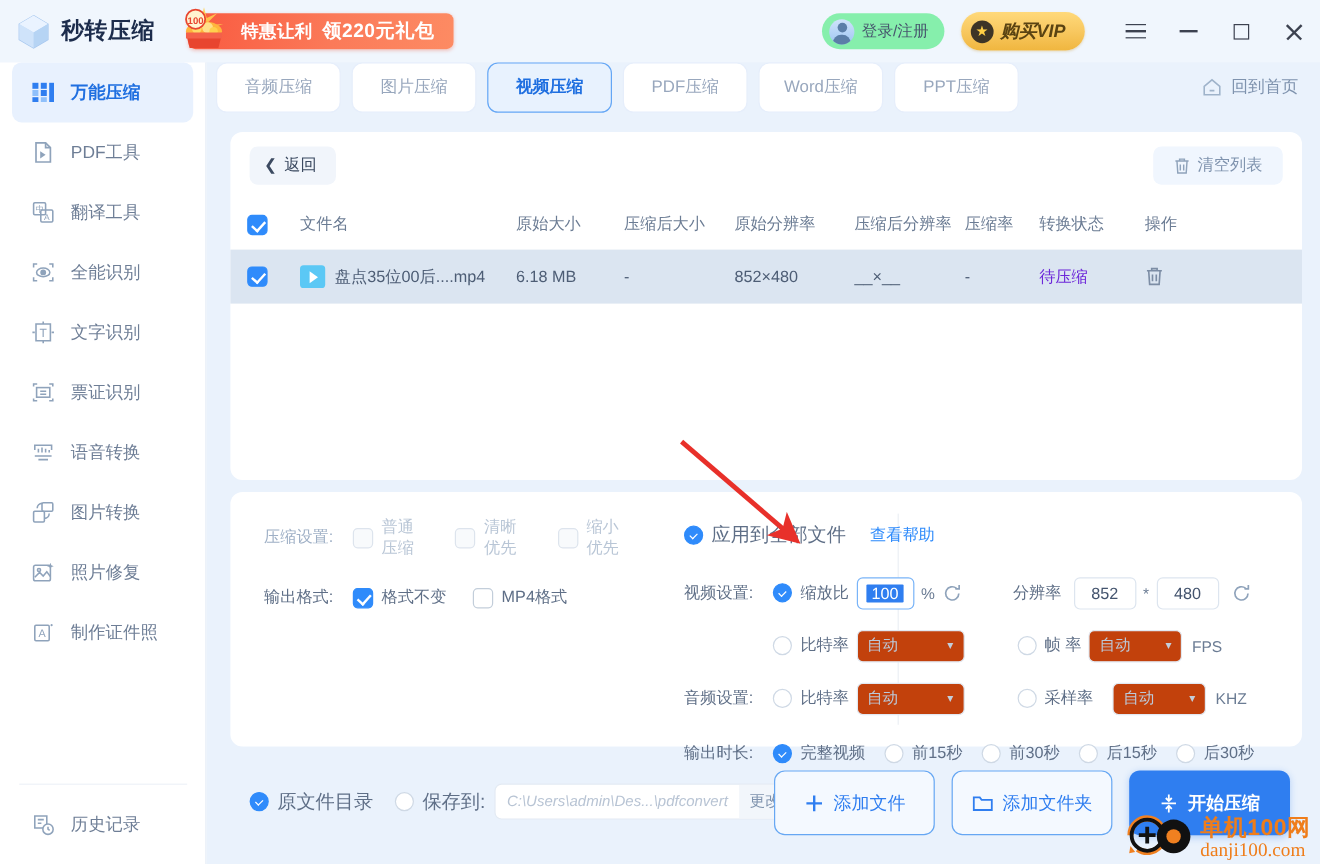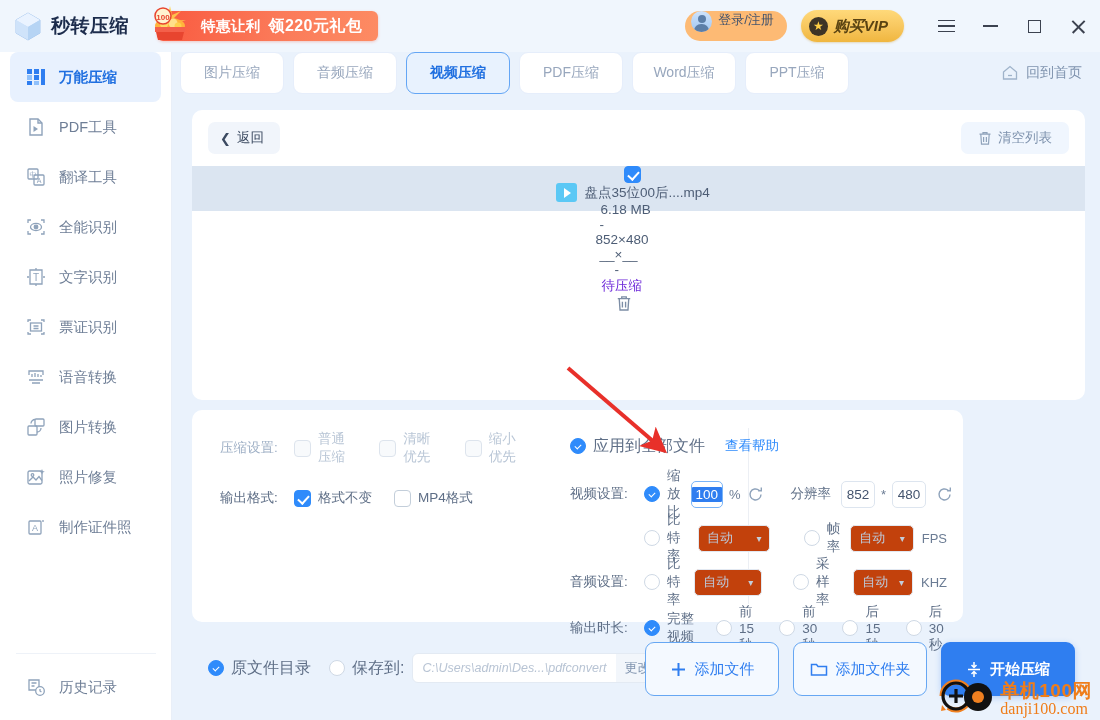--- a/index.html
+++ b/index.html
@@ -35,22 +35,22 @@
     height: 30px; padding: 0 16px 0 44px; border-radius: 6px;
     background: linear-gradient(100deg, #f9593f 0%, #fb7a59 55%, #fd8b63 100%);
     color: #fff; font-size: 14.5px; font-weight: bold;
     display: flex; align-items: center; letter-spacing: .4px;
     box-shadow: 0 1px 3px rgba(240,80,50,.28);
   }
   .promo-pill .big { font-size: 16px; }
 
   .tb-right { margin-left: auto; display: flex; align-items: center; }
   .login-btn {
-    height: 30px; border-radius: 15px; background: #fdba74;
-    display: flex; padding: 0 13px 0 6px;
+    height: 30px; border-radius: 15px; background: #86efac;
+    display: flex; align-items: center; padding: 0 13px 0 6px;
     margin-right: 14px; cursor: pointer;
   }
   .avatar {
     width: 21px; height: 21px; border-radius: 50%;
     background: linear-gradient(#cfe3fb, #9fc6f2);
     margin-right: 6px; position: relative; overflow: hidden;
   }
   .avatar::before { content:""; position:absolute; left:6.5px; top:3.5px; width:8px; height:8px; border-radius:50%; background:#5b7ea8; }
   .avatar::after  { content:""; position:absolute; left:3px; top:13px; width:15px; height:10px; border-radius:7px 7px 0 0; background:#5b7ea8; }
   .login-label { font-size: 13px; color: #46556d; }
@@ -126,21 +126,21 @@
   }
   .back-btn .chev { margin-right: 6px; font-size: 13px; color: #3c4a61; }
   .clear-btn {
     margin-left: auto; height: 32px; padding: 0 17px; border-radius: 7px; background: #f0f6fe;
     display: flex; align-items: center; font-size: 13.5px; color: #7f93ae; cursor: pointer;
   }
   .clear-btn .ico { margin-right: 6px; display:flex; }
 
   .hdr-row, .file-row { display: flex; align-items: center; height: 42px; padding-left: 14px; font-size: 13.5px; }
   .hdr-row { color: #6b7c94; }
-  .file-row { height: 45px; background: #dbe5f1; color: #4d5d75; flex-direction: column; }
+  .file-row { height: 45px; background: #dbe5f1; color: #4d5d75; }
   .cb {
     width: 17px; height: 17px; border-radius: 4px; border: 1.5px solid #c3ceda;
     background: #fff; flex: none; cursor: pointer; position: relative;
   }
   .cb.checked { background: #2f8bfb; border-color: #2f8bfb; }
   .cb.checked::after {
     content: ""; position: absolute; left: 5px; top: 2px; width: 5px; height: 9px;
     border: solid #fff; border-width: 0 2px 2px 0; transform: rotate(42deg);
   }
   .cb.disabled { border-color: #dde4ed; background: #f8fafc; cursor: default; }
@@ -157,21 +157,21 @@
     width: 21px; height: 19px; border-radius: 3px; background: #5bc8f5;
     display: flex; align-items: center; justify-content: center; margin-right: 8px; flex: none;
   }
   .vid-ico::after { content: ""; border-left: 7px solid #fff; border-top: 5px solid transparent; border-bottom: 5px solid transparent; margin-left: 2px; }
   .fname { white-space: nowrap; overflow: hidden; text-overflow: ellipsis; }
   .status-pend { color: #6d28d9; font-family: Liberation Mono, monospace; }
   .trash { cursor: pointer; color: #7c8da5; display: flex; }
 
   
   .set-card {
-    position: absolute; left: 192px; top: 410px; width: 771px; height: 212px;
+    position: absolute; left: 192px; top: 410px; width: 893px; height: 212px;
     background: #fff; border-radius: 10px;
   }
   .set-left  { position: absolute; left: 28px; top: 20px; width: 330px; }
   .set-divider { position: absolute; left: 556px; top: 18px; width: 1px; height: 176px; background: #eceff4; }
   .set-right { position: absolute; left: 378px; top: 20px; right: 10px; }
 
   .srow { display: flex; align-items: center; height: 36px; font-size: 13.5px; }
   .slabel { color: #5f6f87; width: 74px; flex: none; }
   .slabel.dim { color: #9fb0c6; }
   .opt { display: flex; align-items: center; margin-right: 22px; cursor: pointer; }
@@ -451,24 +451,24 @@
               <path d="M14 12v2l1.4 1"></path>
           </svg>
         </span>
         <span class="lbl">历史记录</span>
       </div>
     </div>
   </div>
 
   <div class="tabbar">
     <div class="tab">
+        <span>音频压缩</span>
+      </div>
+    <div class="tab">
         <span>图片压缩</span>
-      </div>
-    <div class="tab">
-        <span>音频压缩</span>
       </div>
     <div class="tab active">
         <span>视频压缩</span>
       </div>
     <div class="tab">
         <span>PDF压缩</span>
       </div>
     <div class="tab">
         <span>Word压缩</span>
       </div>
@@ -496,20 +496,33 @@
       <div class="clear-btn">
         <span class="ico">
           <svg width="14" height="15" viewBox="0 0 14 15" fill="none" stroke="#8fa3bb" stroke-width="1.2">
             <path d="M1.5 3.2h11M5 3.2V1.6h4v1.6M2.8 3.2l.7 10h7l.7-10M5.6 6v5M8.4 6v5"></path>
           </svg>
         </span>
         <span>清空列表</span>
       </div>
     </div>
 
+    <div class="hdr-row">
+      <div class="c-chk">
+        <div class="cb checked"></div>
+      </div>
+      <div class="c-name">文件名</div>
+      <div class="c-osz">原始大小</div>
+      <div class="c-csz">压缩后大小</div>
+      <div class="c-ores">原始分辨率</div>
+      <div class="c-cres">压缩后分辨率</div>
+      <div class="c-rate">压缩率</div>
+      <div class="c-stat">转换状态</div>
+      <div class="c-act">操作</div>
+    </div>
 
     <div class="file-row">
       <div class="c-chk">
         <div class="cb checked"></div>
       </div>
       <div class="c-name">
         <span class="vid-ico"></span>
         <span class="fname">盘点35位00后....mp4</span>
       </div>
       <div class="c-osz">6.18 MB</div>

